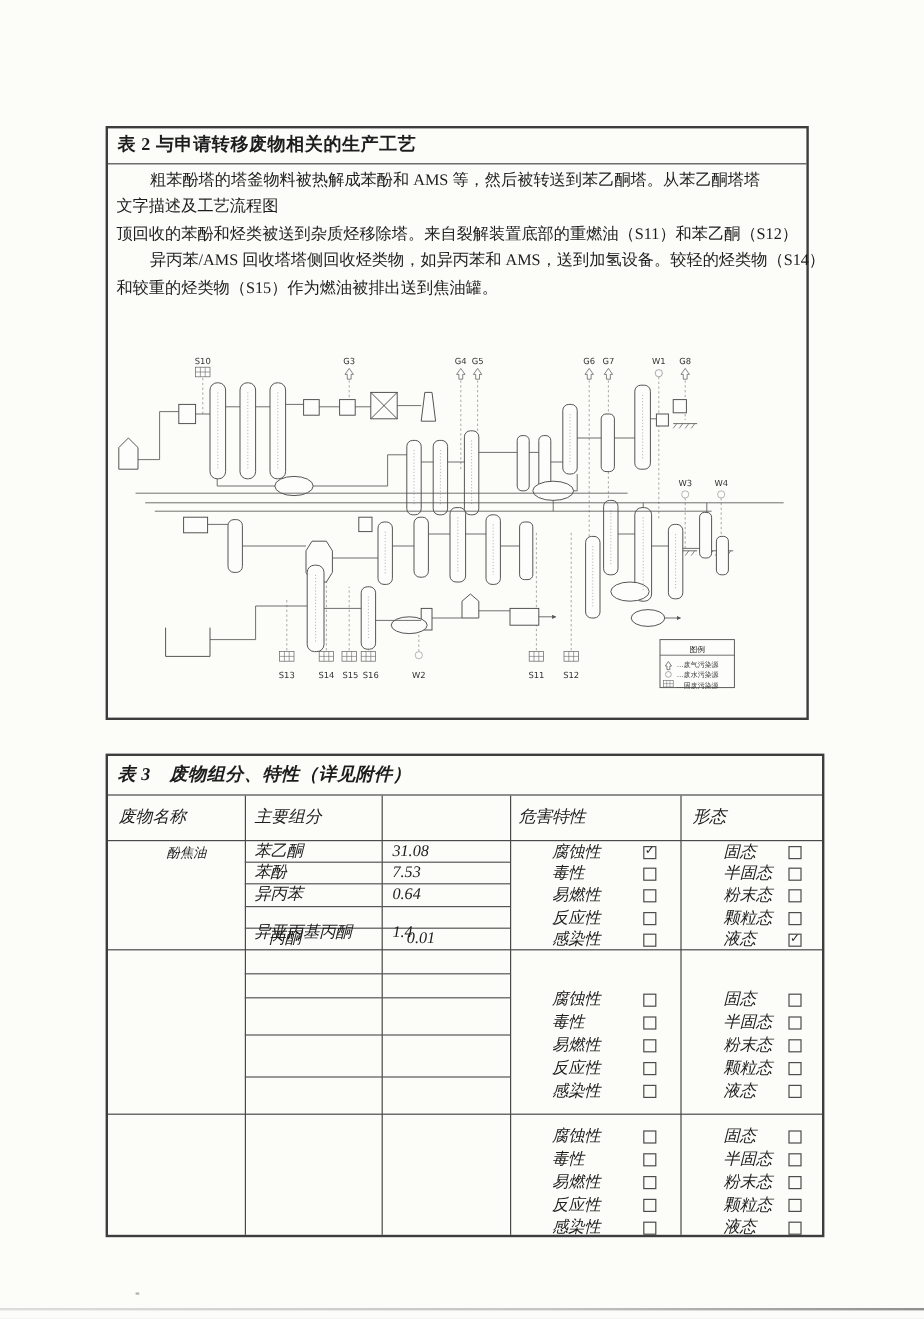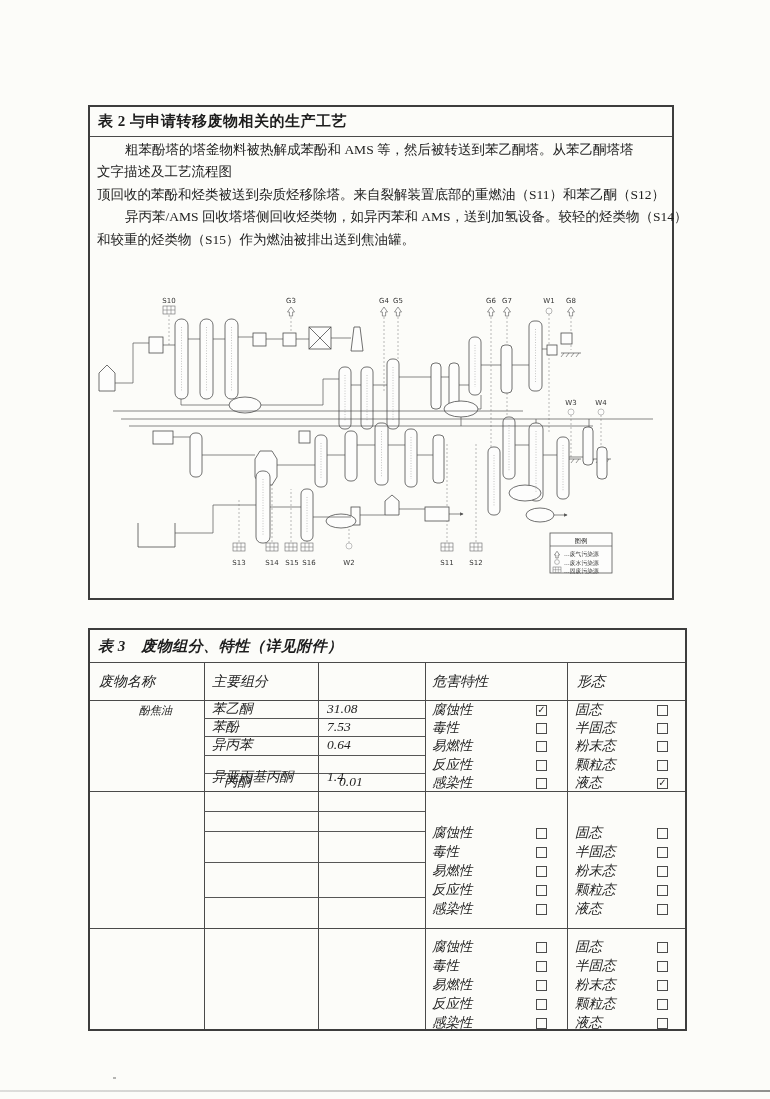--- a/index.html
+++ b/index.html
@@ -17,21 +17,21 @@
   .slabel { font-family:"DejaVu Sans",sans-serif; font-size:7px; fill:#333; }
   .llabel { font-family:"DejaVu Sans",sans-serif; font-size:5.8px; fill:#333; }
   .ltitle { font-family:"DejaVu Sans",sans-serif; font-size:6.5px; fill:#222; }
   
   #t3 { left:88px; top:628px; width:595px; height:399px;font-style:italic; }
   #t3 .tbl-title { height:32px; line-height:32px; font-size:15px; }
   .vline { position:absolute; width:1px; background:#4a4a4a; top:33px; bottom:0; }
   .hline { position:absolute; height:1px; background:#4a4a4a; left:0; right:0; }
   .srline { position:absolute; height:1px; background:#565656; left:114px; width:221px; }
   .hcell { position:absolute; top:33px; height:37px; line-height:37px; font-size:14px; white-space:nowrap;text-align:center; }
-  .rrow { position:absolute; height:18px; line-height:18px; font-size:13.5px; white-space:nowrap; }
+  .rrow { position:absolute; height:18px; line-height:18px; font-size:13.5px; white-space:nowrap;padding-left:28px; }
   .name-cell { position:absolute; left:7px; font-size:11px;margin-left:42px; }
   .cname { position:absolute; left:122px; }
   .cratio { position:absolute; left:237px; font-family:"Liberation Serif",serif; }
   .row4 { left:342px; width:134px; }
   .row5 { left:485px; width:110px; }
   .cb { position:absolute; width:9px; height:9px; border:1px solid #4c4c4c; top:4px;
         font-size:10px; line-height:8px; text-align:center; color:#2b2b2b;
         font-family:"DejaVu Sans",sans-serif; }
   .row4 .cb { left:104px; }
   .row5 .cb { left:82px; }

